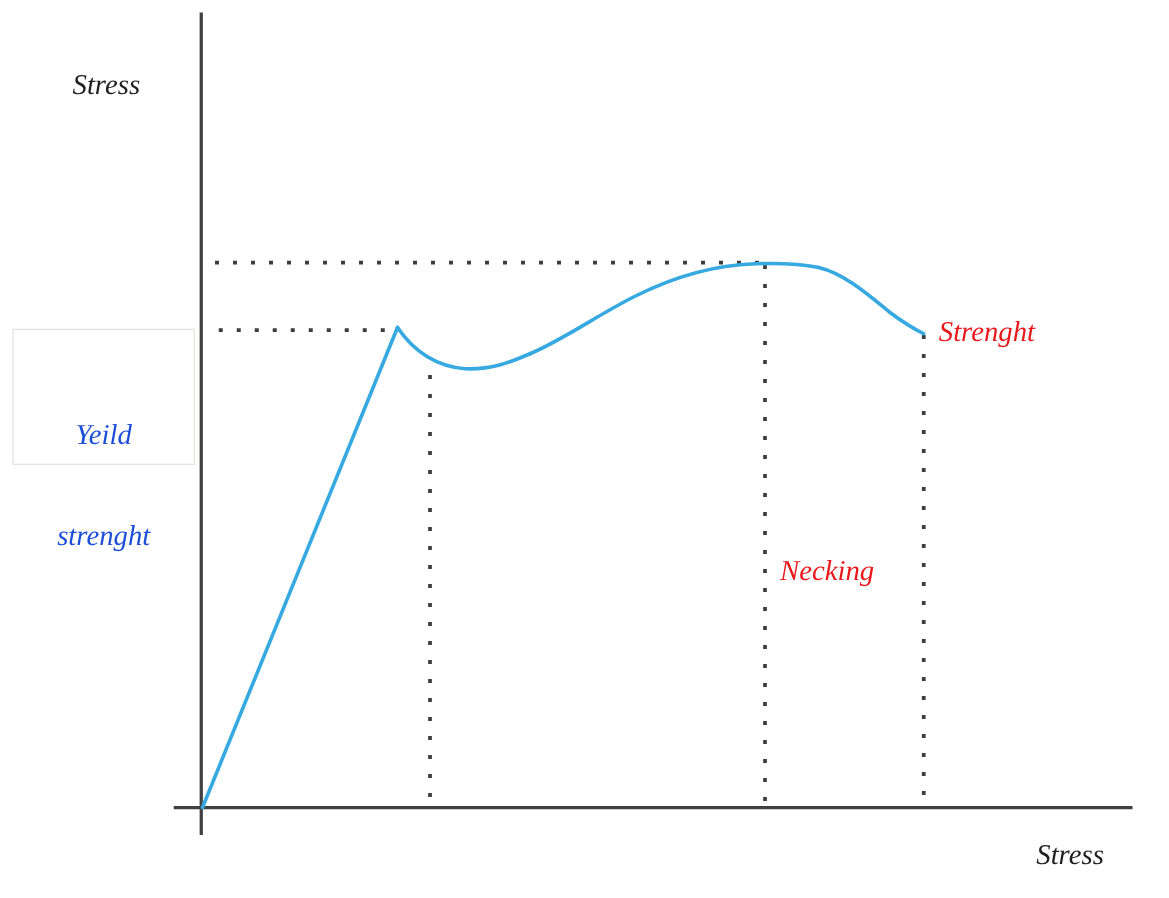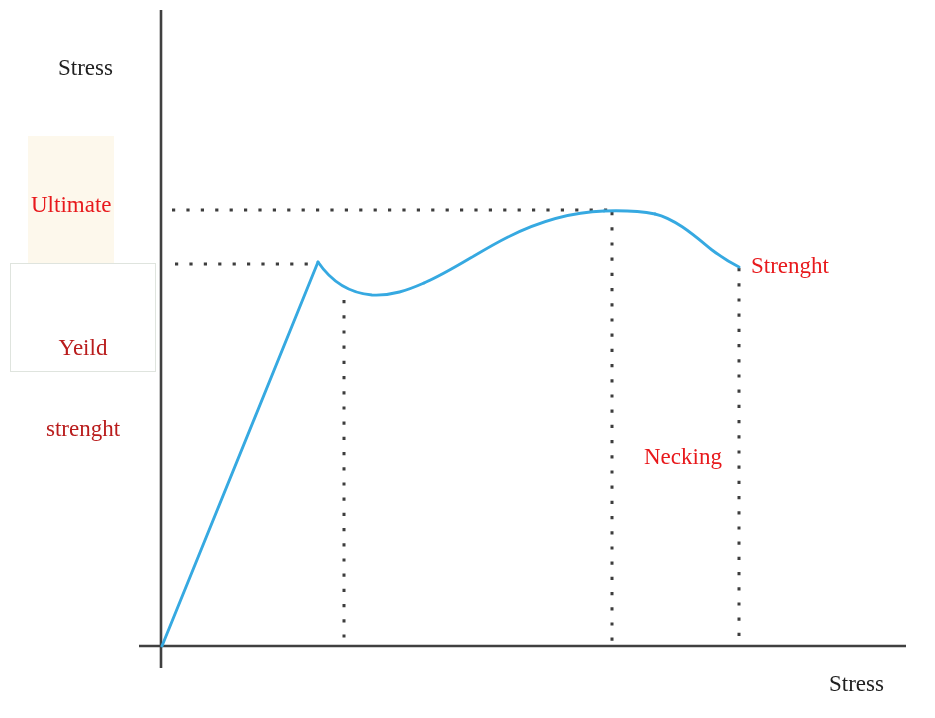--- a/index.html
+++ b/index.html
@@ -14,20 +14,21 @@
     overflow: hidden;
     font-family: "Liberation Serif", "DejaVu Serif", serif;
   }
 
   #stage {
     position: absolute;
     left: 0;
     top: 0;
     width: 902px;
     height: 718px;
+    font-style: italic;
   }
 
   svg.diagram {
     position: absolute;
     left: 0;
     top: 0;
     width: 935px;
     height: 718px;
     display: block;
   }
@@ -79,34 +80,34 @@
     background: #ffffff;
     box-sizing: border-box;
   }
 
   #yield-strength-label {
     position: absolute;
     left: 0;
     top: 24px;
     width: 144px;
     text-align: center;
-    color: #b91c1c;
+    color: #1d4ed8;
     font-size: 23px;
     line-height: 1.75;
     font-family: "Liberation Serif", "DejaVu Serif", serif;
     white-space: pre-line;
   }
 
   #strain-hardening-label {
     left: 357px;
     top: 443px;
   }
 
   #necking-label {
-    left: 644px;
+    left: 624px;
     top: 443px;
   }
 
   #rupture-label {
     left: 751px;
     top: 252px;
   }
 </style>
 </head>
 <body>
@@ -144,24 +145,20 @@
     <path d="M 655 214
              C 676 219, 696 237, 712 250
              C 724 259, 733 264, 739 267" fill="none" stroke="#36a9e1" stroke-width="2.9" stroke-linecap="round" stroke-linejoin="round"></path>
 
   </svg>
 
   <div class="lbl lbl-axis" id="stress-label">Stress</div>
 
   <div class="lbl lbl-axis" id="strain-label">Stress</div>
 
-  <div class="lbl lbl-red" id="ultimate-strength-label">
-    <div>Ultimate</div>
-    <div>Strenght</div>
-  </div>
 
   <div id="yield-strength-box">
     <div id="yield-strength-label">
       <div>Yeild</div>
       <div>strenght</div>
     </div>
   </div>
 
 
   <div class="lbl lbl-red" id="necking-label">Necking</div>

